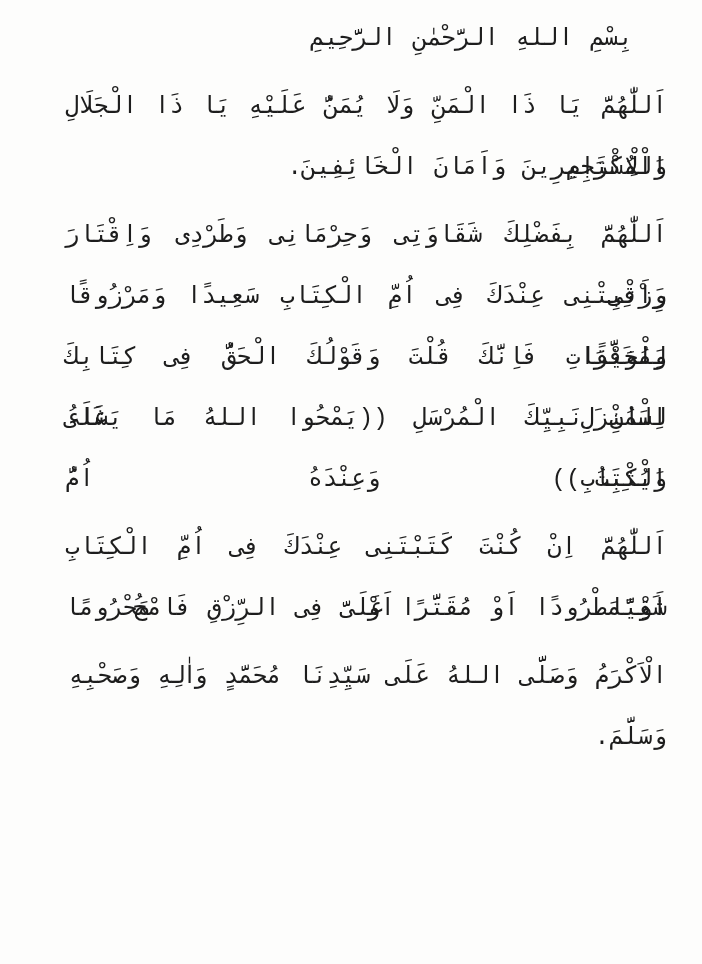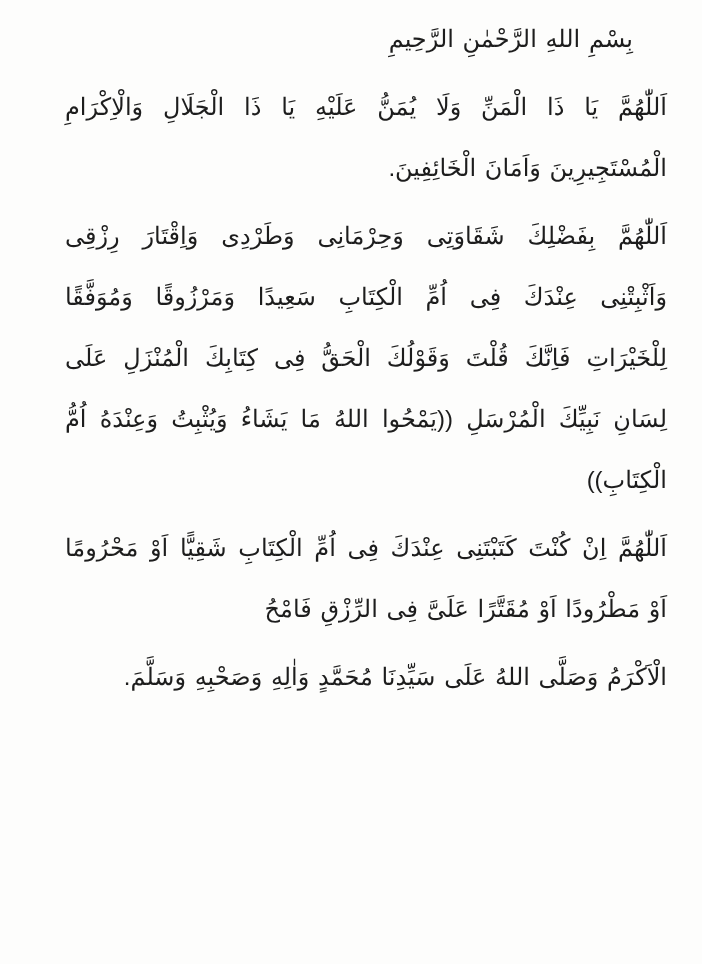--- a/index.html
+++ b/index.html
@@ -9,21 +9,21 @@
     height: 964px;
     overflow: hidden;
     background: #fdfdfc;
   }
   #document-page {
     box-sizing: border-box;
     width: 702px;
     height: 964px;
     padding: 8px 35px 9px 20px;
     direction: rtl;
-    font-family: Liberation Sans, sans-serif;
+    font-family: Liberation Mono, monospace;
     color: #1d1d1d;
   }
   .para {
     margin: 0 0 7px 0;
   }
   .para:last-child {
     margin-bottom: 0;
   }
   .line {
     font-size: 24px;

